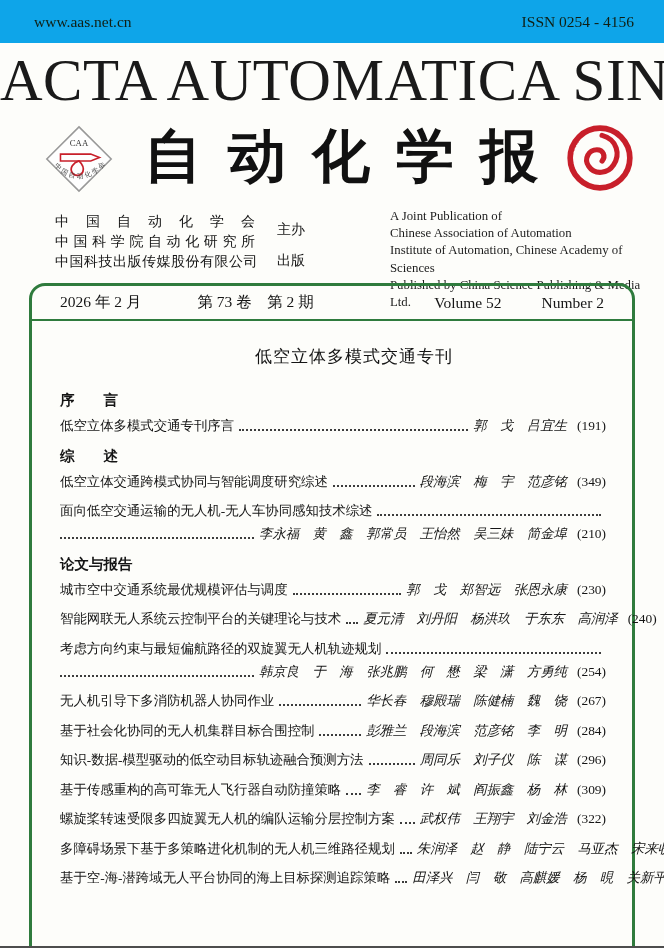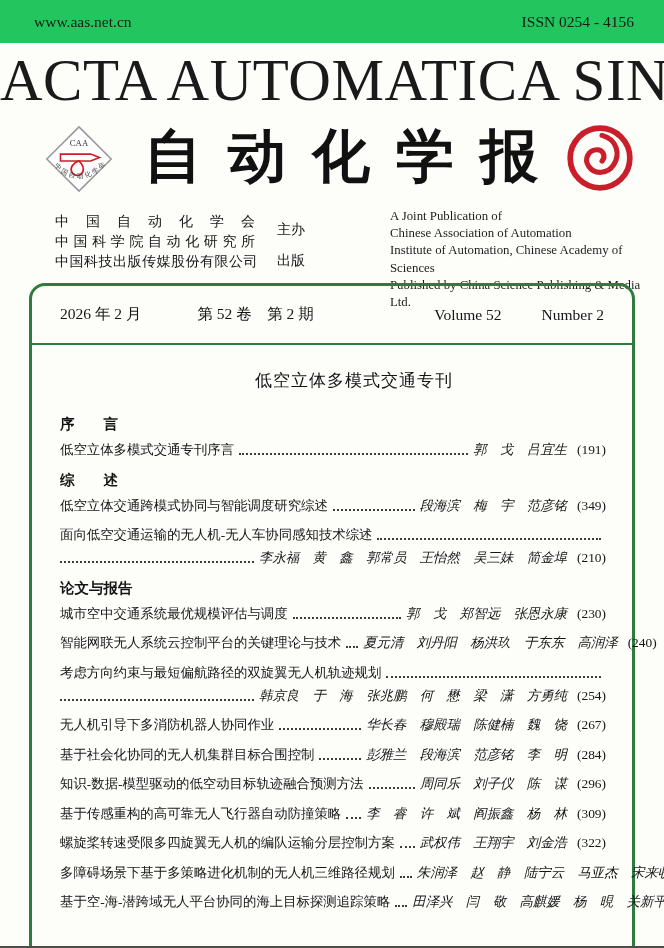--- a/index.html
+++ b/index.html
@@ -4,21 +4,21 @@
 <style>
   html,body{margin:0;padding:0;}
   body{
     width:664px;height:948px;position:relative;overflow:hidden;
     background:#fdfdfa;color:#151515;
     font-family:"Liberation Serif",serif;
   }
   
   .topbar{
     position:absolute;top:0;left:0;right:0;height:43px;
-    background:#22c55e;
+    background:#0ea5e9;
     display:flex;justify-content:space-between;align-items:center;
     padding:0 30px 0 34px;box-sizing:border-box;
     font-size:15.5px;color:#101f13;
   }
   
   .title-en{
     position:absolute;top:46px;left:0;right:0;
     font-size:59px;letter-spacing:.5px;
     color:#1a1a1a;white-space:nowrap;
   }
@@ -44,21 +44,21 @@
   .pub-en{position:absolute;left:335px;top:-4px;font-size:12.8px;line-height:17.2px;color:#1c1c1c;}
   
   .box{
     position:absolute;left:29px;right:29px;top:283px;height:720px;
     border:3px solid #2f7b3d;border-radius:16px;background:transparent;
     box-sizing:border-box;
   }
   .issue-row{
     display:flex;align-items:center;height:33px;
     border-bottom:2px solid #2f7b3d;
-    padding:12px 28px;font-size:15.5px;white-space:nowrap;text-align:center;
+    padding:0 28px;font-size:15.5px;white-space:nowrap;text-align:center;
   }
   .issue-vol{margin-left:56px;}
   .issue-en{margin-left:auto;display:flex;gap:40px;}
   .special{
     text-align:center;font-weight:normal;font-size:17px;margin-top:24px;
     font-family:"DejaVu Sans",sans-serif;letter-spacing:1px;margin-left:44px;
   }
   
   .toc{padding:13px 26px 0 28px;}
   .toc-heading{
@@ -132,21 +132,21 @@
     <div>A Joint Publication of</div>
     <div>Chinese Association of Automation</div>
     <div>Institute of Automation, Chinese Academy of Sciences</div>
     <div>Published by China Science Publishing &amp; Media Ltd.</div>
   </div>
 </div>
 
 <div class="box">
   <div class="issue-row">
     <span>2026 年 2 月</span>
-    <span class="issue-vol">第 52 卷　第 2 期</span>
+    <span class="issue-vol">第 73 卷　第 2 期</span>
     <span class="issue-en">
       <span>Volume 52</span>
       <span>Number 2</span>
     </span>
   </div>
 
   <div class="special">低空立体多模式交通专刊</div>
 
   <div class="toc">
       <div class="toc-heading">序　　言</div>

